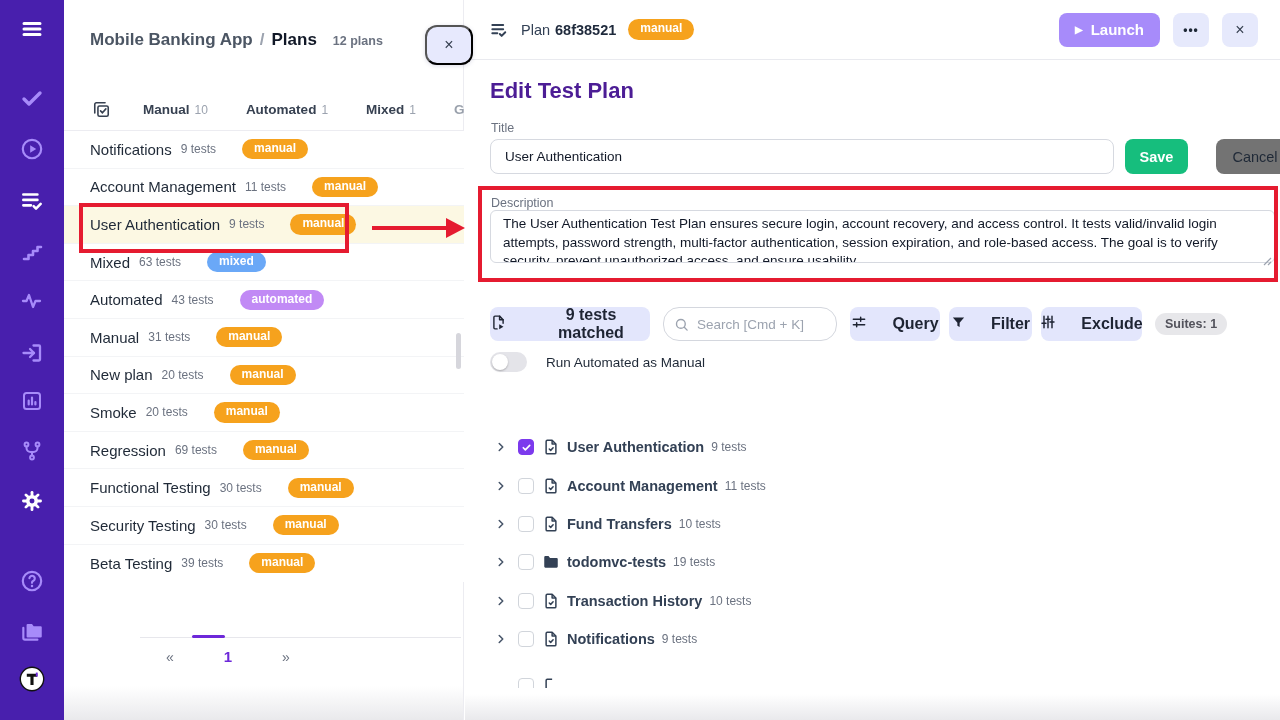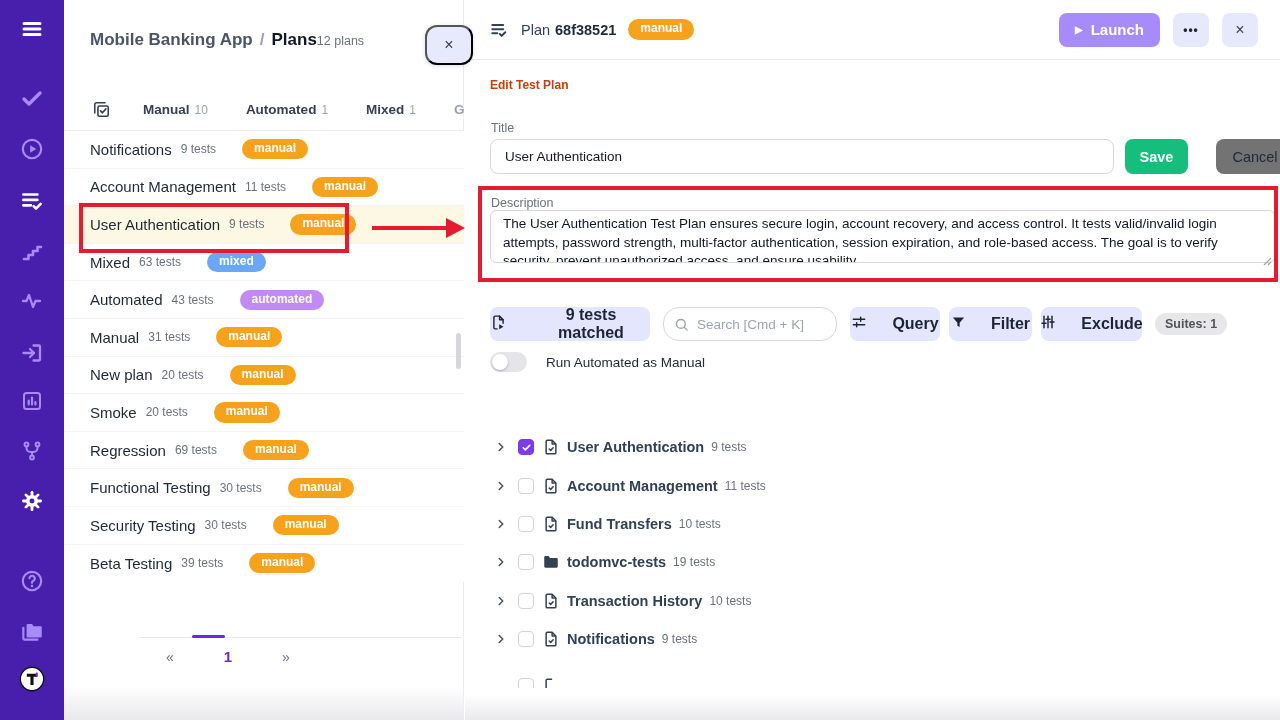--- a/index.html
+++ b/index.html
@@ -14,21 +14,21 @@
   .rail .ric.bright { color:#ffffff; }
   .rail svg { display:block; }
 
   
   .plans { position:absolute; left:64px; top:0; width:400px; height:720px; background:#fff;
     border-right:1px solid #ececf1; z-index:5; }
   .plans-head { position:absolute; left:26px; top:30px; display:flex; align-items:baseline; white-space:nowrap; }
   .crumb-project { font-size:17px; font-weight:700; color:#4b5563; }
   .crumb-sep { font-size:17px; font-weight:600; color:#9ca3af; margin:0 7px; }
   .crumb-section { font-size:17px; font-weight:700; color:#111827; }
-  .plans-count { font-size:12.5px; color:#6b7280; margin-left:0; font-weight:400; }
+  .plans-count { font-size:12.5px; color:#6b7280; margin-left:16px; font-weight:700; }
 
   .tabs { position:absolute; left:0; top:88px; width:400px; height:43px; border-bottom:1px solid #ececf1;
     display:flex; align-items:center; padding-left:28px; overflow:hidden; }
   .tabs .tab-ic { color:#374151; margin-right:32px; display:flex; cursor:pointer; }
   .tab { display:flex; align-items:baseline; margin-right:38px; cursor:pointer; white-space:nowrap; }
   .tab .tl { font-size:13.5px; font-weight:600; color:#374151; }
   .tab .tc { font-size:12px; color:#9ca3af; margin-left:5px; font-weight:500;text-align:center; }
   .tab.faded .tl { color:#9aa1ac; }
 
   .plan-list { position:absolute; left:0; top:131px; width:400px; }
@@ -69,21 +69,21 @@
   .d-head .badge { margin-left:12px; }
   .d-head .spacer { flex:1; }
   .btn-launch { height:34px; padding:0 16px; border-radius:8px; background:#a78bfa; color:#fff;
     font-size:15px; font-weight:600; display:flex; align-items:center; gap:8px; cursor:pointer; border:none; }
   .btn-launch .tri { font-size:10px; }
   .btn-sq { width:36px; height:34px; border-radius:8px; background:#e6e9fc; color:#1f2937;
     display:flex; align-items:center; justify-content:center; margin-left:13px; cursor:pointer; border:none; }
   .btn-sq.dots { font-size:12px; font-weight:700; letter-spacing:1px; }
   .btn-sq.x { font-size:16px; color:#374151; }
 
-  .d-heading { position:absolute; left:25px; top:78px; font-size:12px; font-weight:700; color:#c2410c; }
+  .d-heading { position:absolute; left:25px; top:78px; font-size:22px; font-weight:700; color:#4c1d95; }
   .fld-label { position:absolute; font-size:12.5px; color:#6b7280; }
   .lbl-title { left:26px; top:121px; }
   .inp-title { position:absolute; left:25px; top:139px; width:624px; height:35px; border:1px solid #d6d9e0;
     border-radius:8px; padding:0 14px; font-size:13.5px; color:#111827; font-family:inherit; background:#fff; }
   .btn-save { position:absolute; left:660px; top:139px; width:63px; height:35px; border:none; border-radius:8px;
     background:#16be7d; color:#fff; font-size:14.5px; font-weight:600; cursor:pointer; font-family:inherit; }
   .btn-cancel { position:absolute; left:734px; top:139px; width:78px; height:35px; border:none; border-radius:8px;
     background:#737373; color:#1f2937; font-size:14.5px; font-weight:500; cursor:pointer; font-family:inherit;margin-left:17px; }
   .lbl-desc { left:26px; top:196px; }
   .txt-desc { position:absolute; left:25px; top:210px; width:785px; height:53px; border:1px solid #d6d9e0;

